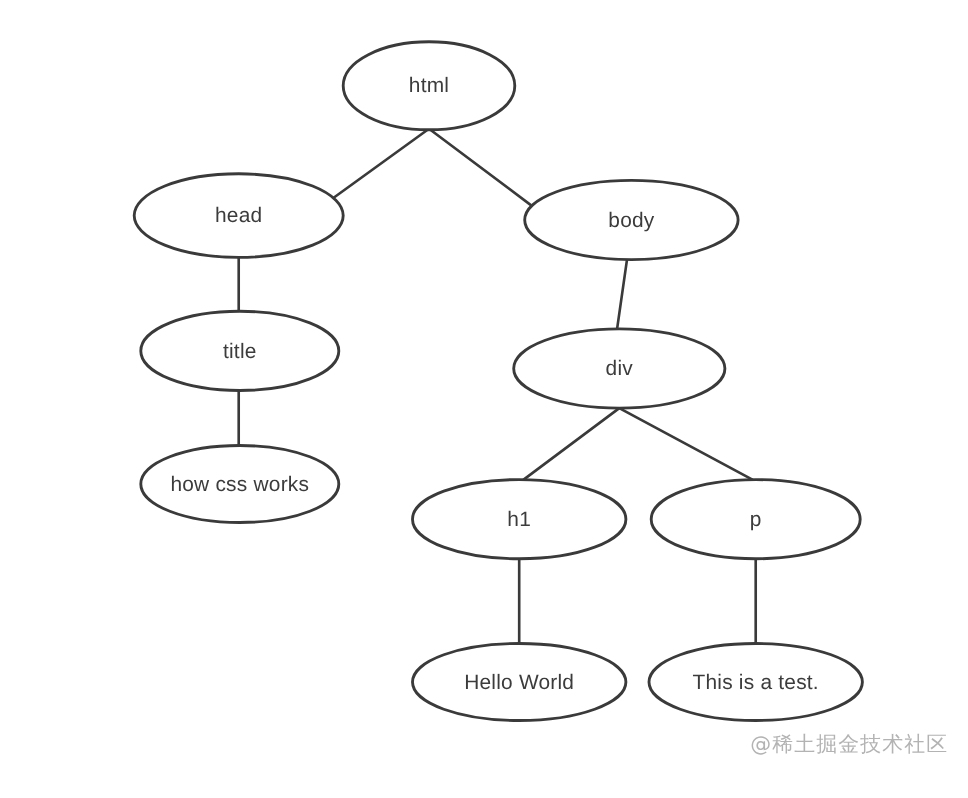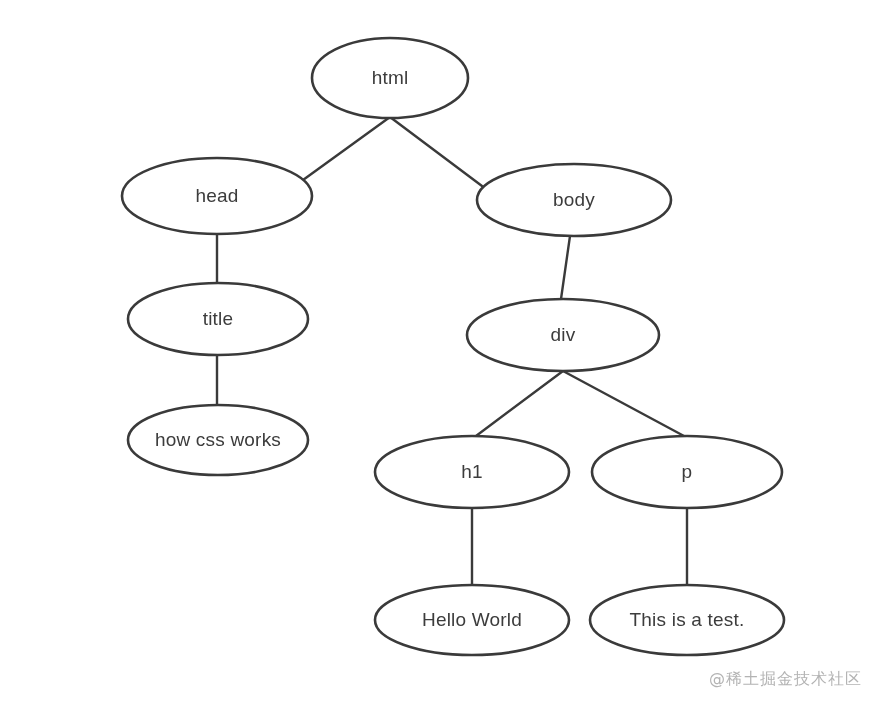--- a/index.html
+++ b/index.html
@@ -43,21 +43,21 @@
     font-size: 19px;
     text-anchor: middle;
     dominant-baseline: middle;
     letter-spacing: 0.2px;
   }
   .watermark {
     position: absolute;
     right: 18px;
     bottom: 14px;
     font-family: "DejaVu Sans", sans-serif;
-    font-size: 16px;
+    font-size: 19px;
     color: #b3b3b3;
     letter-spacing: 1px;
     white-space: nowrap;
     user-select: none;
   }
 </style>
 </head>
 <body>
 
 <div id="diagram-root">

